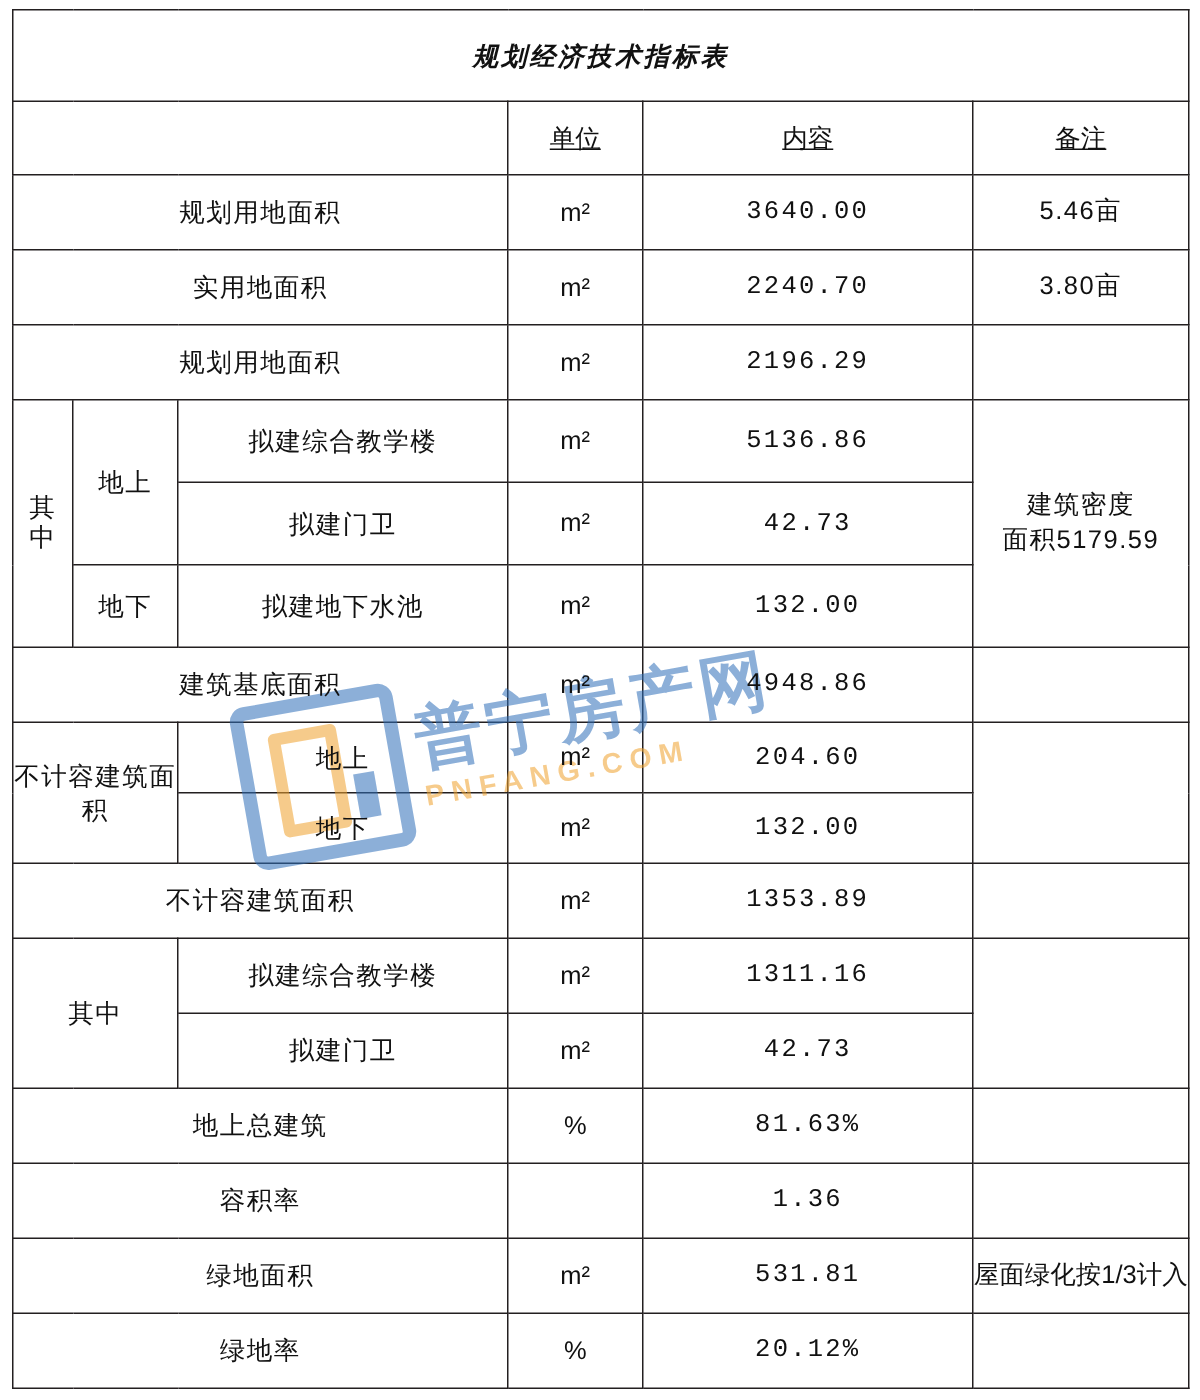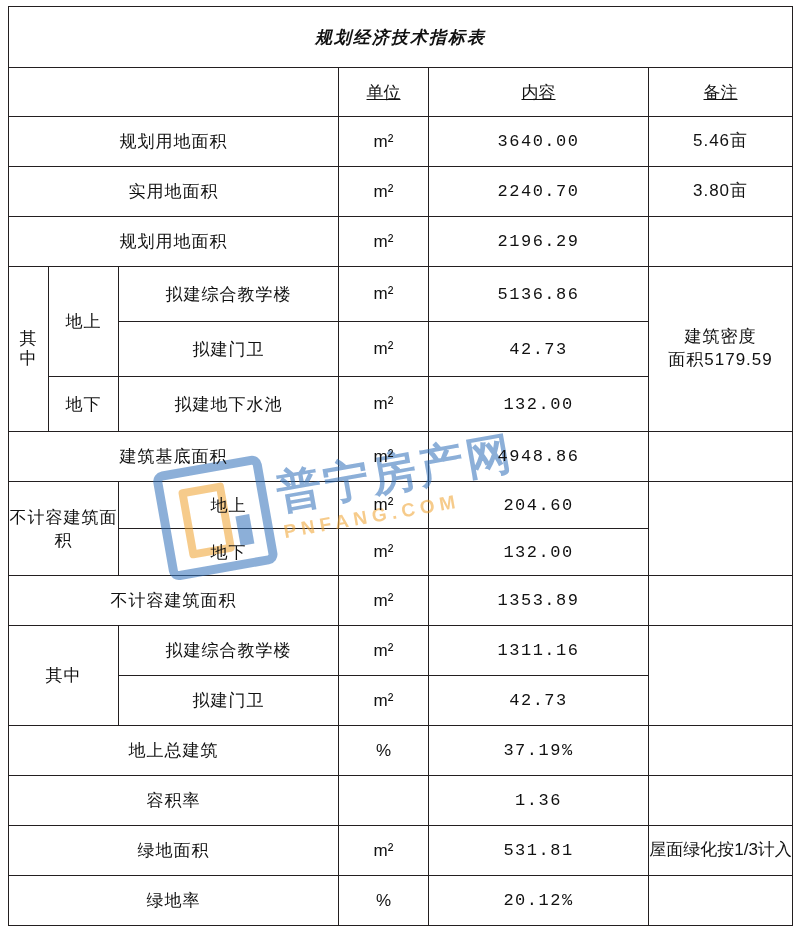--- a/index.html
+++ b/index.html
@@ -266,21 +266,21 @@
       </tr>
       <tr>
         <td class="rowlabel h-mid">拟建门卫</td>
         <td class="unit">m²</td>
         <td class="num">42.73</td>
       </tr>
 
       <tr>
         <td class="rowlabel h-mid" colspan="3">地上总建筑</td>
         <td class="unit">%</td>
-        <td class="num">37.19%</td>
+        <td class="num">81.63%</td>
         <td class="note"></td>
       </tr>
 
       <tr>
         <td class="rowlabel h-mid" colspan="3">容积率</td>
         <td class="unit"></td>
         <td class="num">1.36</td>
         <td class="note"></td>
       </tr>
 

